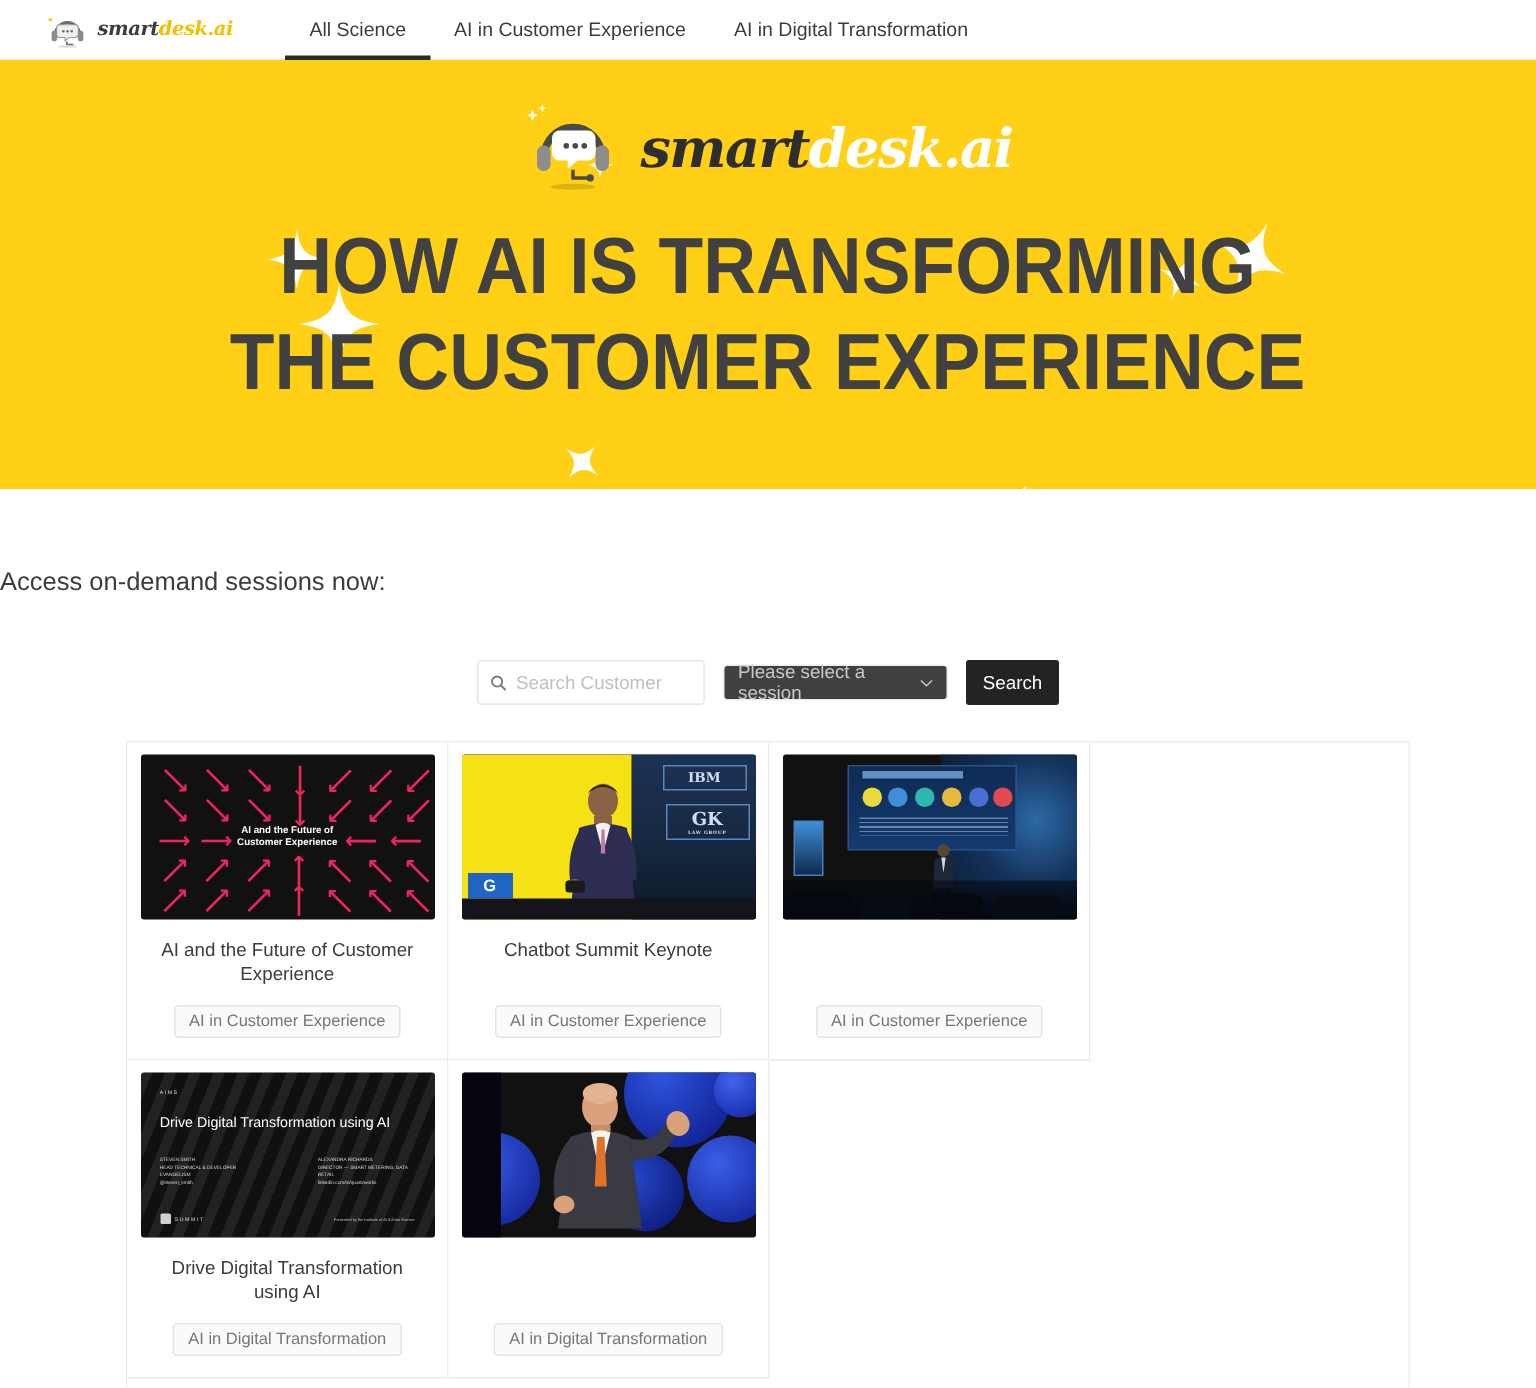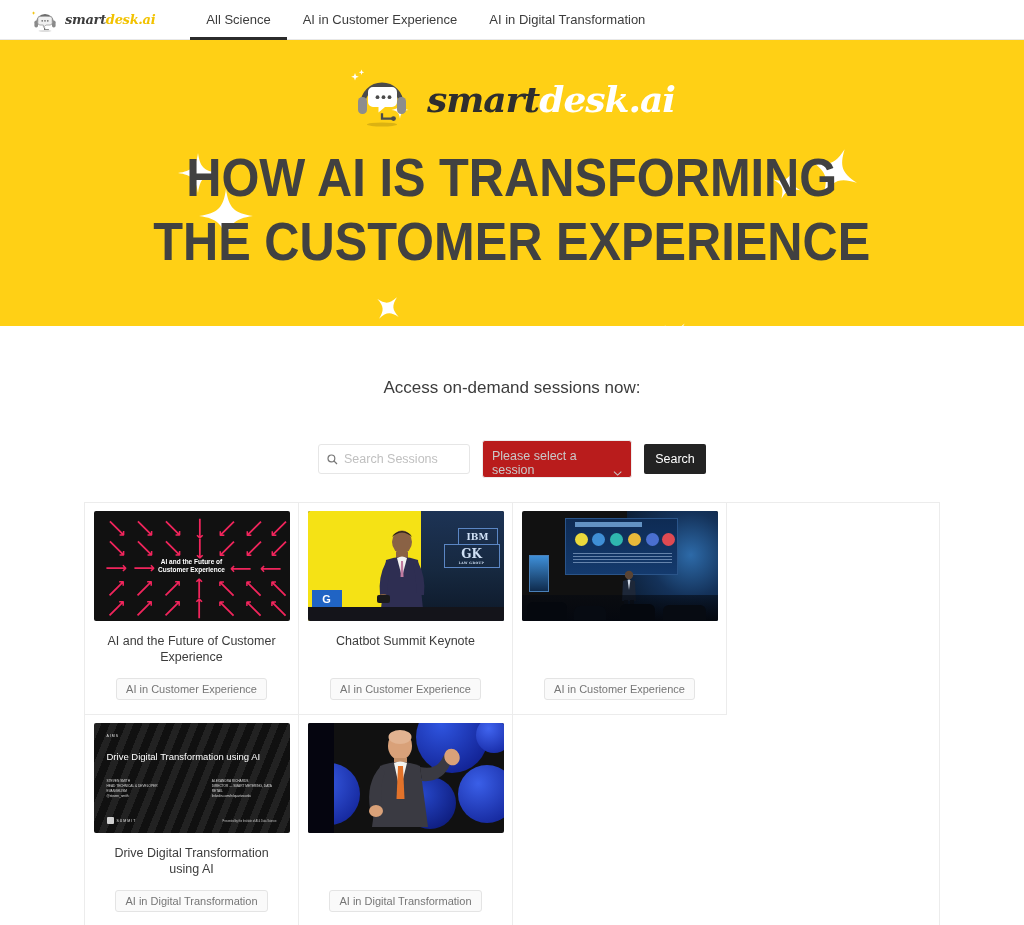--- a/index.html
+++ b/index.html
@@ -79,41 +79,40 @@
     color: #414141;
     transform: scaleX(0.92);
     position: relative; z-index: 3;
     text-transform: uppercase;
   }
 
   .sparkle { position: absolute; z-index: 1; pointer-events: none; }
 
   
   .access-line {
-    text-align: center;
     font-size: 17px; color: #3c3c3c;
     margin-top: 52px;
   }
   .search-row {
     display: flex; justify-content: center; align-items: center;
     gap: 12px; margin-top: 42px;
   }
   .search-box {
     width: 152px; height: 30px;
     border: 1px solid #e6e6e6; border-radius: 3px;
     background: #fff;
     display: flex; align-items: center;
     padding: 0 8px; gap: 6px;
   }
   .search-box .ph { font-size: 12.5px; color: #c0c0c0; }
   .select-box {
-    width: 150px; height: 38px;
+    width: 150px; height: 24px;
     border: 1px solid #ededed; border-radius: 3px;
-    background: #b91c1c;
-    display: flex; align-items: flex-end; justify-content: space-between;
+    background: #404040;
+    display: flex; align-items: center; justify-content: space-between;
     padding: 0 9px;
   }
   .select-box .ph { font-size: 12.5px; color: #c9c9c9; }
   .search-btn {
     width: 62px; height: 30px;
     background: #232323; color: #fff;
     border: none; border-radius: 2px;
     font-size: 12.5px; font-family: inherit;
     cursor: pointer;
     display: flex; align-items: center; justify-content: center;
@@ -321,21 +320,21 @@
 </div>
 
 <div class="access-line">Access on-demand sessions now:</div>
 
 <div class="search-row">
   <div class="search-box">
     <svg width="11" height="11" viewBox="0 0 11 11">
       <circle cx="4.4" cy="4.4" r="3.4" fill="none" stroke="#777" stroke-width="1.2"></circle>
       <line x1="6.9" y1="6.9" x2="10" y2="10" stroke="#777" stroke-width="1.3"></line>
     </svg>
-    <span class="ph">Search Sessions</span>
+    <span class="ph">Search Customer</span>
   </div>
 
   <div class="select-box">
     <span class="ph">Please select a session</span>
     <svg width="10" height="7" viewBox="0 0 10 7">
       <path d="M1 1.5L5 5.3 9 1.5" fill="none" stroke="#c9c9c9" stroke-width="1.1"></path>
     </svg>
   </div>
 
   <button class="search-btn">Search</button>
@@ -385,21 +384,21 @@
       <span class="ctr">AI and the Future of Customer Experience</span>
     </div>
     <div class="card-title">AI and the Future of Customer Experience</div>
     <div class="tag">AI in Customer Experience</div>
   </div>
 
   <div class="card">
     <div class="thumb t-keynote">
       <div class="t-key-right"></div>
       <div class="t-key-yellow"></div>
-      <div class="t-key-box" style="right:6px; top:17px; width:40px; height:17px; font-size:9px;">IBM</div>
+      <div class="t-key-box" style="right:6px; top:7px; width:56px; height:17px; font-size:9px;">IBM</div>
       <div class="t-key-box" style="right:4px; top:33px; width:56px; height:24px; font-size:12px; flex-direction:column;">
         <span>GK</span>
           <span style="font-size:3px; letter-spacing:0.5px;">LAW GROUP</span>
       </div>
 
       <svg class="person-silhouette" style="left:58px; top:18px;" width="72" height="92" viewBox="0 0 72 92">
         <ellipse cx="36" cy="13" rx="10" ry="11.5" fill="#8a6245"></ellipse>
         <path d="M26 8 Q36 -1 46 8 Q44 3 36 2 Q28 3 26 8z" fill="#2b2118"></path>
         <rect x="30" y="23" width="12" height="9" fill="#8a6245"></rect>
         <path d="M20 31 Q36 25 52 31 L57 80 L15 80 Z" fill="#2e2e52"></path>

